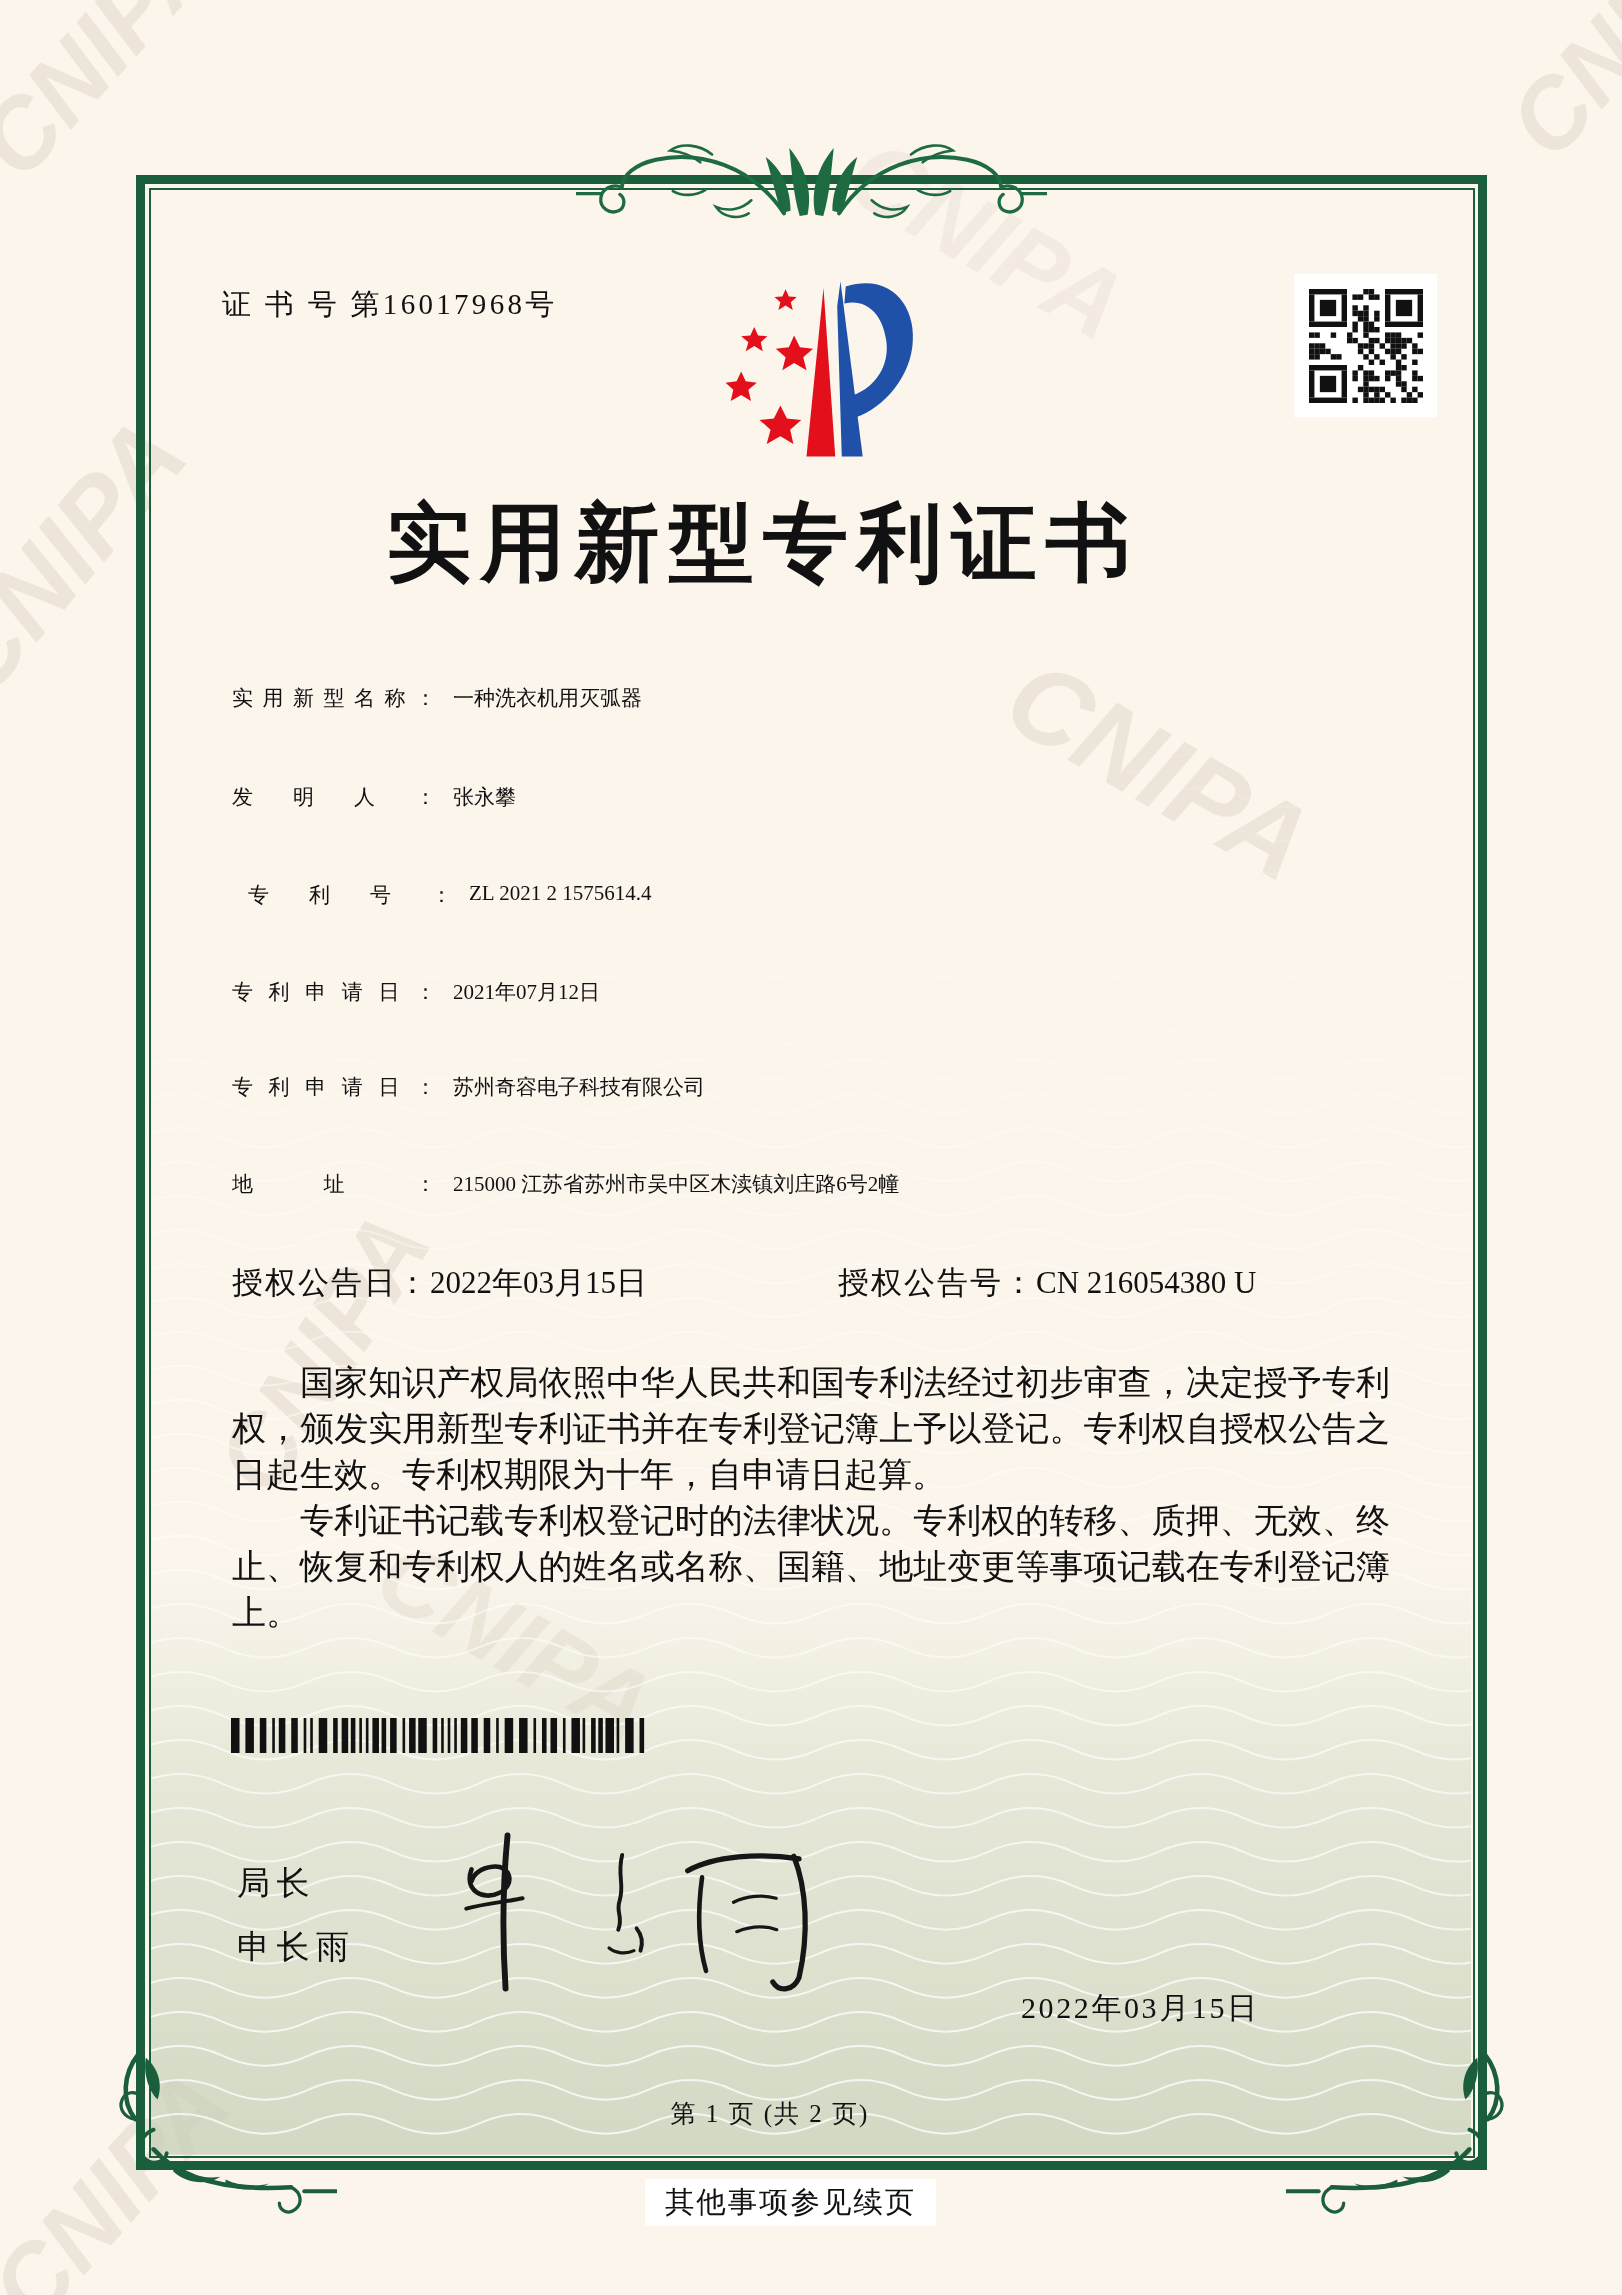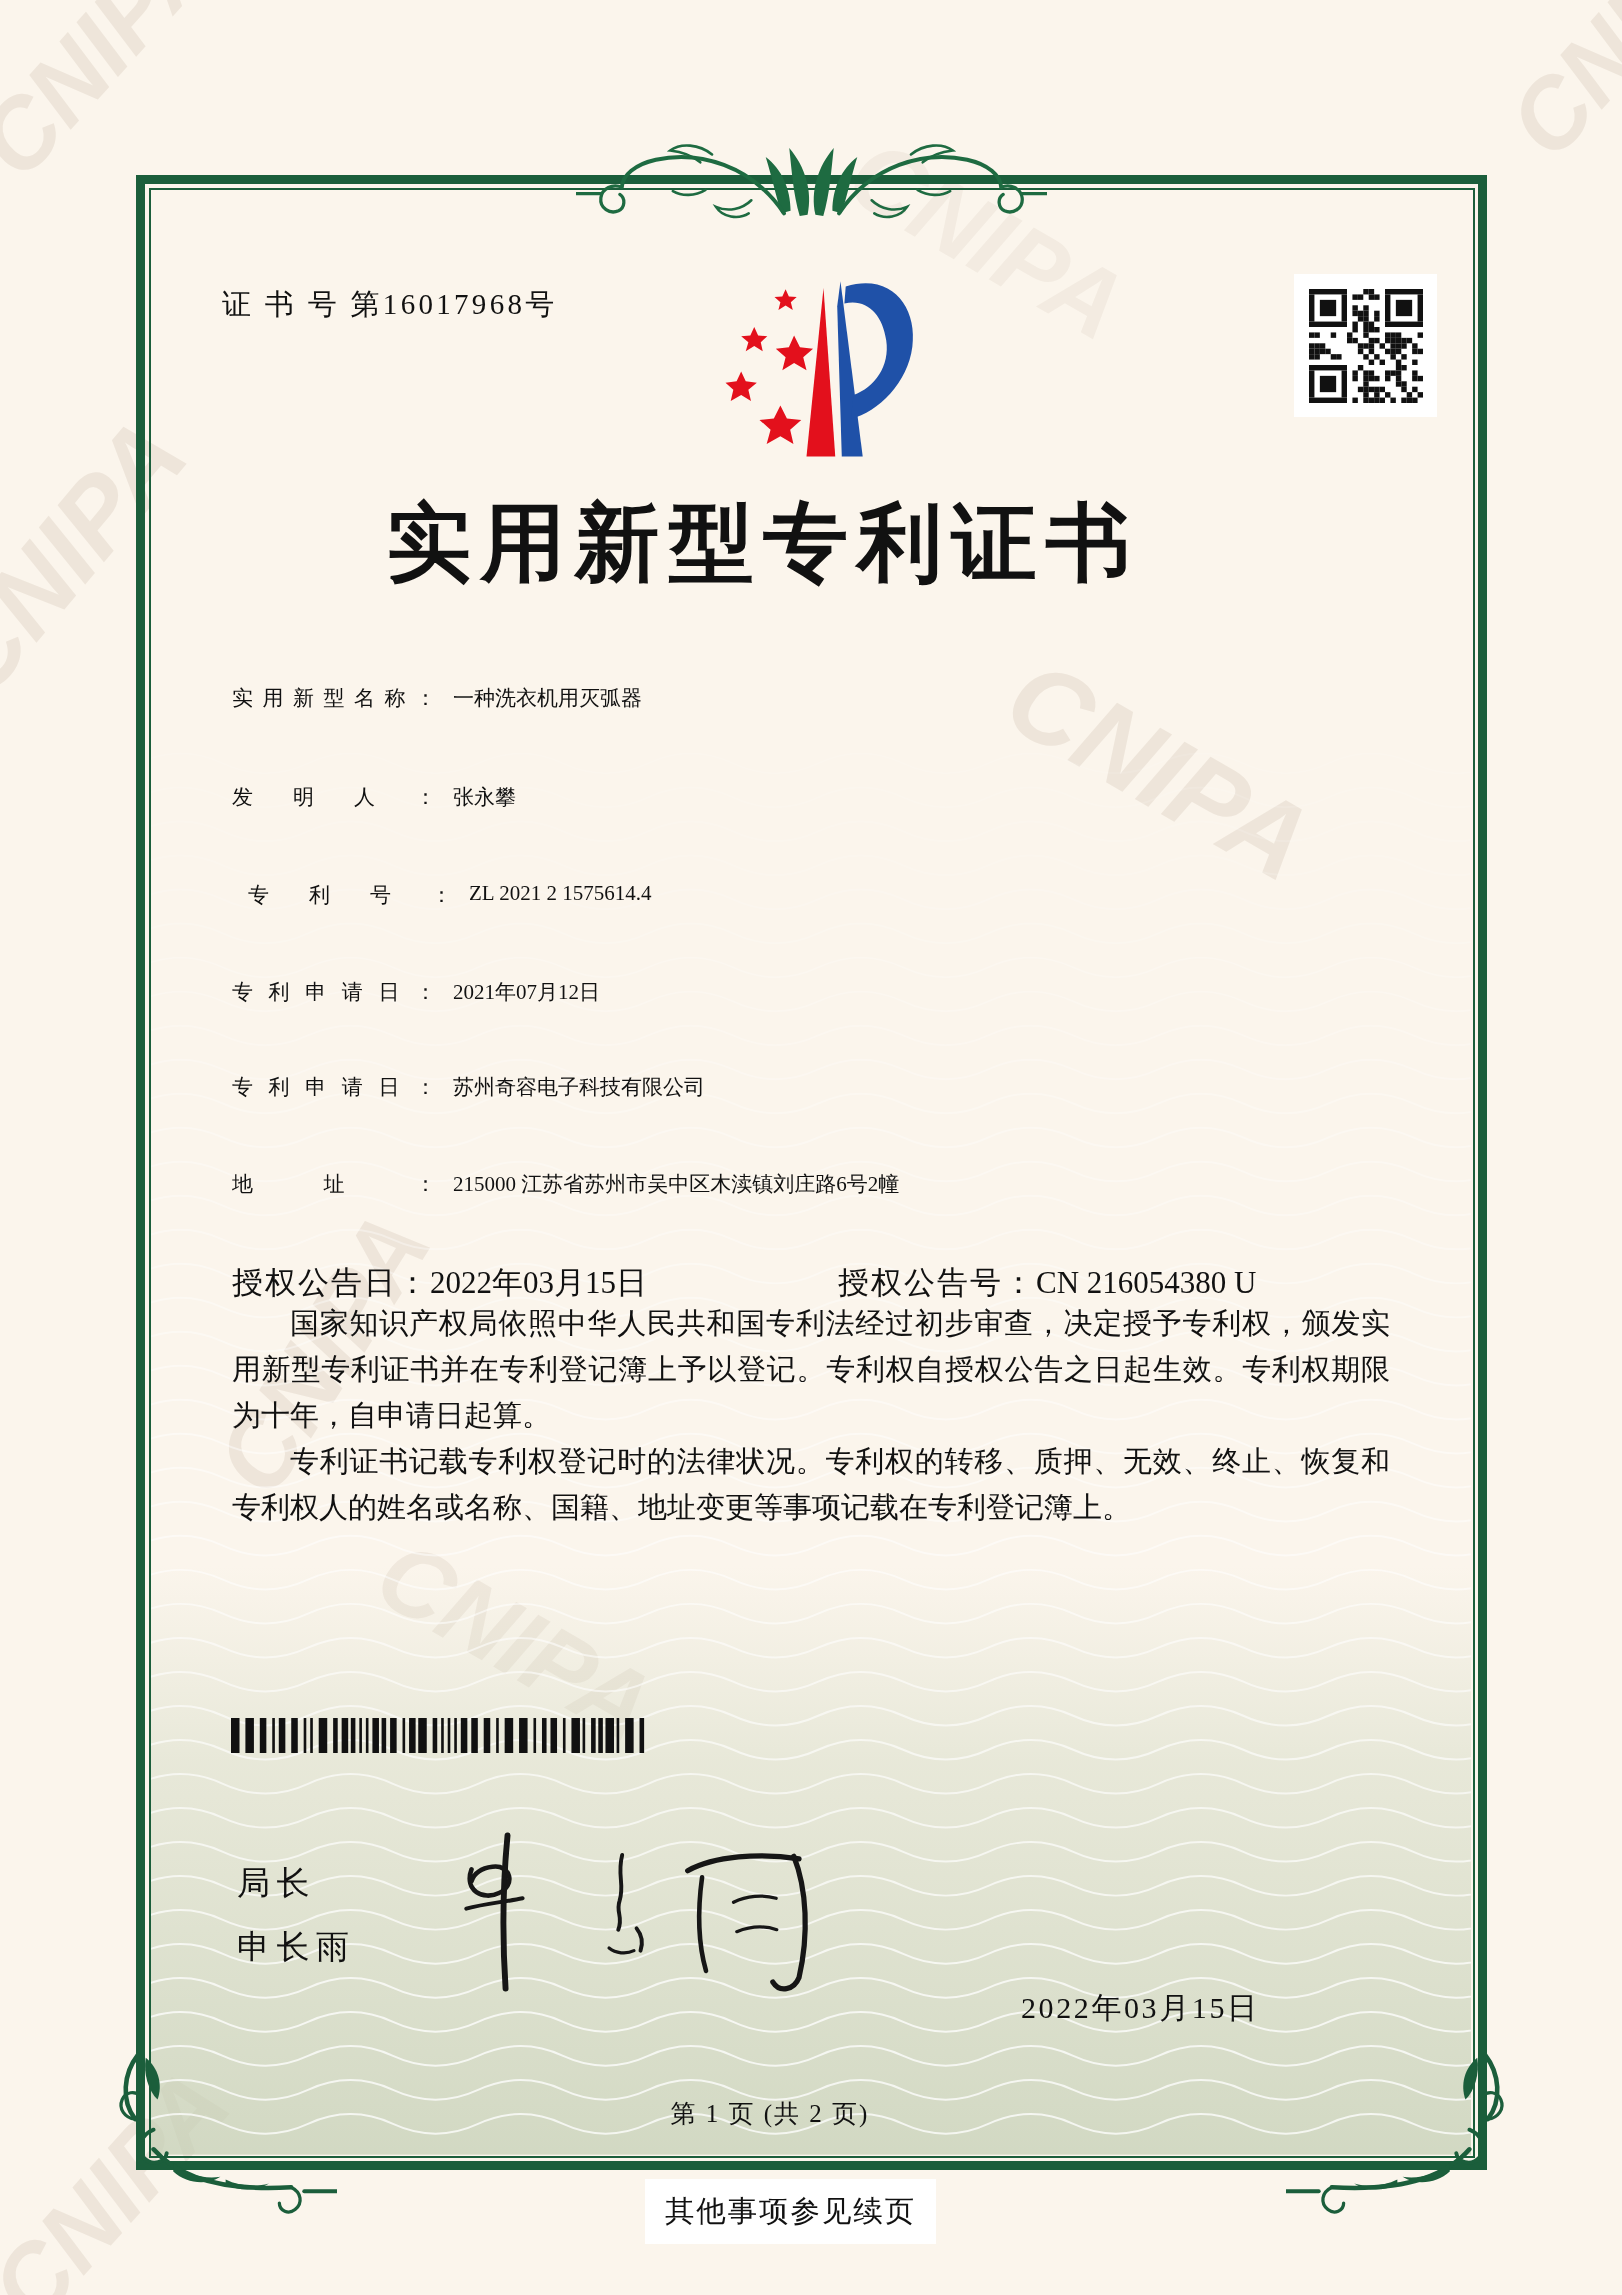--- a/index.html
+++ b/index.html
@@ -30,28 +30,28 @@
     display:flex;align-items:center;justify-content:center;}
   .title{left:0;top:486px;width:1526px;text-align:center;
     font-size:85px;font-weight:bold;letter-spacing:9.2px;}
   .field-row{left:232px;font-size:21px;white-space:nowrap;}
   .flabel{display:inline-block;width:204px;text-align:justify;text-align-last:justify;vertical-align:top;}
   .fvalue{margin-left:17px;}
   .grant-row{left:0;top:1262px;width:1623px;font-size:31px;}
   .g1{position:absolute;left:232px;white-space:nowrap;}
   .g2{position:absolute;left:838px;white-space:nowrap;}
   .glabel{letter-spacing:2px;}
-  .body-text{left:232px;top:1300px;width:1158px;font-size:29px;line-height:46px;
+  .body-text{left:232px;top:1360px;width:1158px;font-size:34px;line-height:46px;
     text-align:justify;}
   .body-text p{margin:0;text-indent:2em;}
   .sig-title{left:237px;top:1861px;font-size:33px;letter-spacing:6.5px;}
   .sig-name{left:237px;top:1925px;font-size:33px;letter-spacing:6.5px;}
   .issue-date{left:1021px;top:1988px;font-size:30px;letter-spacing:2.6px;}
   .page-info{left:0;top:2097px;width:1540px;text-align:center;font-size:25px;letter-spacing:2px;}
-  .note-box{left:645px;top:2179px;width:291px;height:65px;background:#ffffff;
+  .note-box{left:645px;top:2179px;width:291px;height:47px;background:#ffffff;
     display:flex;align-items:center;justify-content:center;font-size:29.4px;letter-spacing:2px;z-index:3;}
 </style>
 </head>
 <body>
 
 <div class="wm" style="left:-52px;top:-6.5px;font-size:98px;transform:rotate(-48deg);">CNIPA</div>
 <div class="wm" style="left:1479px;top:-26px;font-size:98px;transform:rotate(-48deg);">CNIPA</div>
 <div class="wm" style="left:838px;top:183px;font-size:98px;transform:rotate(30deg);opacity:.6;">CNIPA</div>
 <div class="wm" style="left:995px;top:707px;font-size:108px;transform:rotate(30deg);">CNIPA</div>
 <div class="wm" style="left:-98px;top:497px;font-size:105px;transform:rotate(-50deg);">CNIPA</div>

